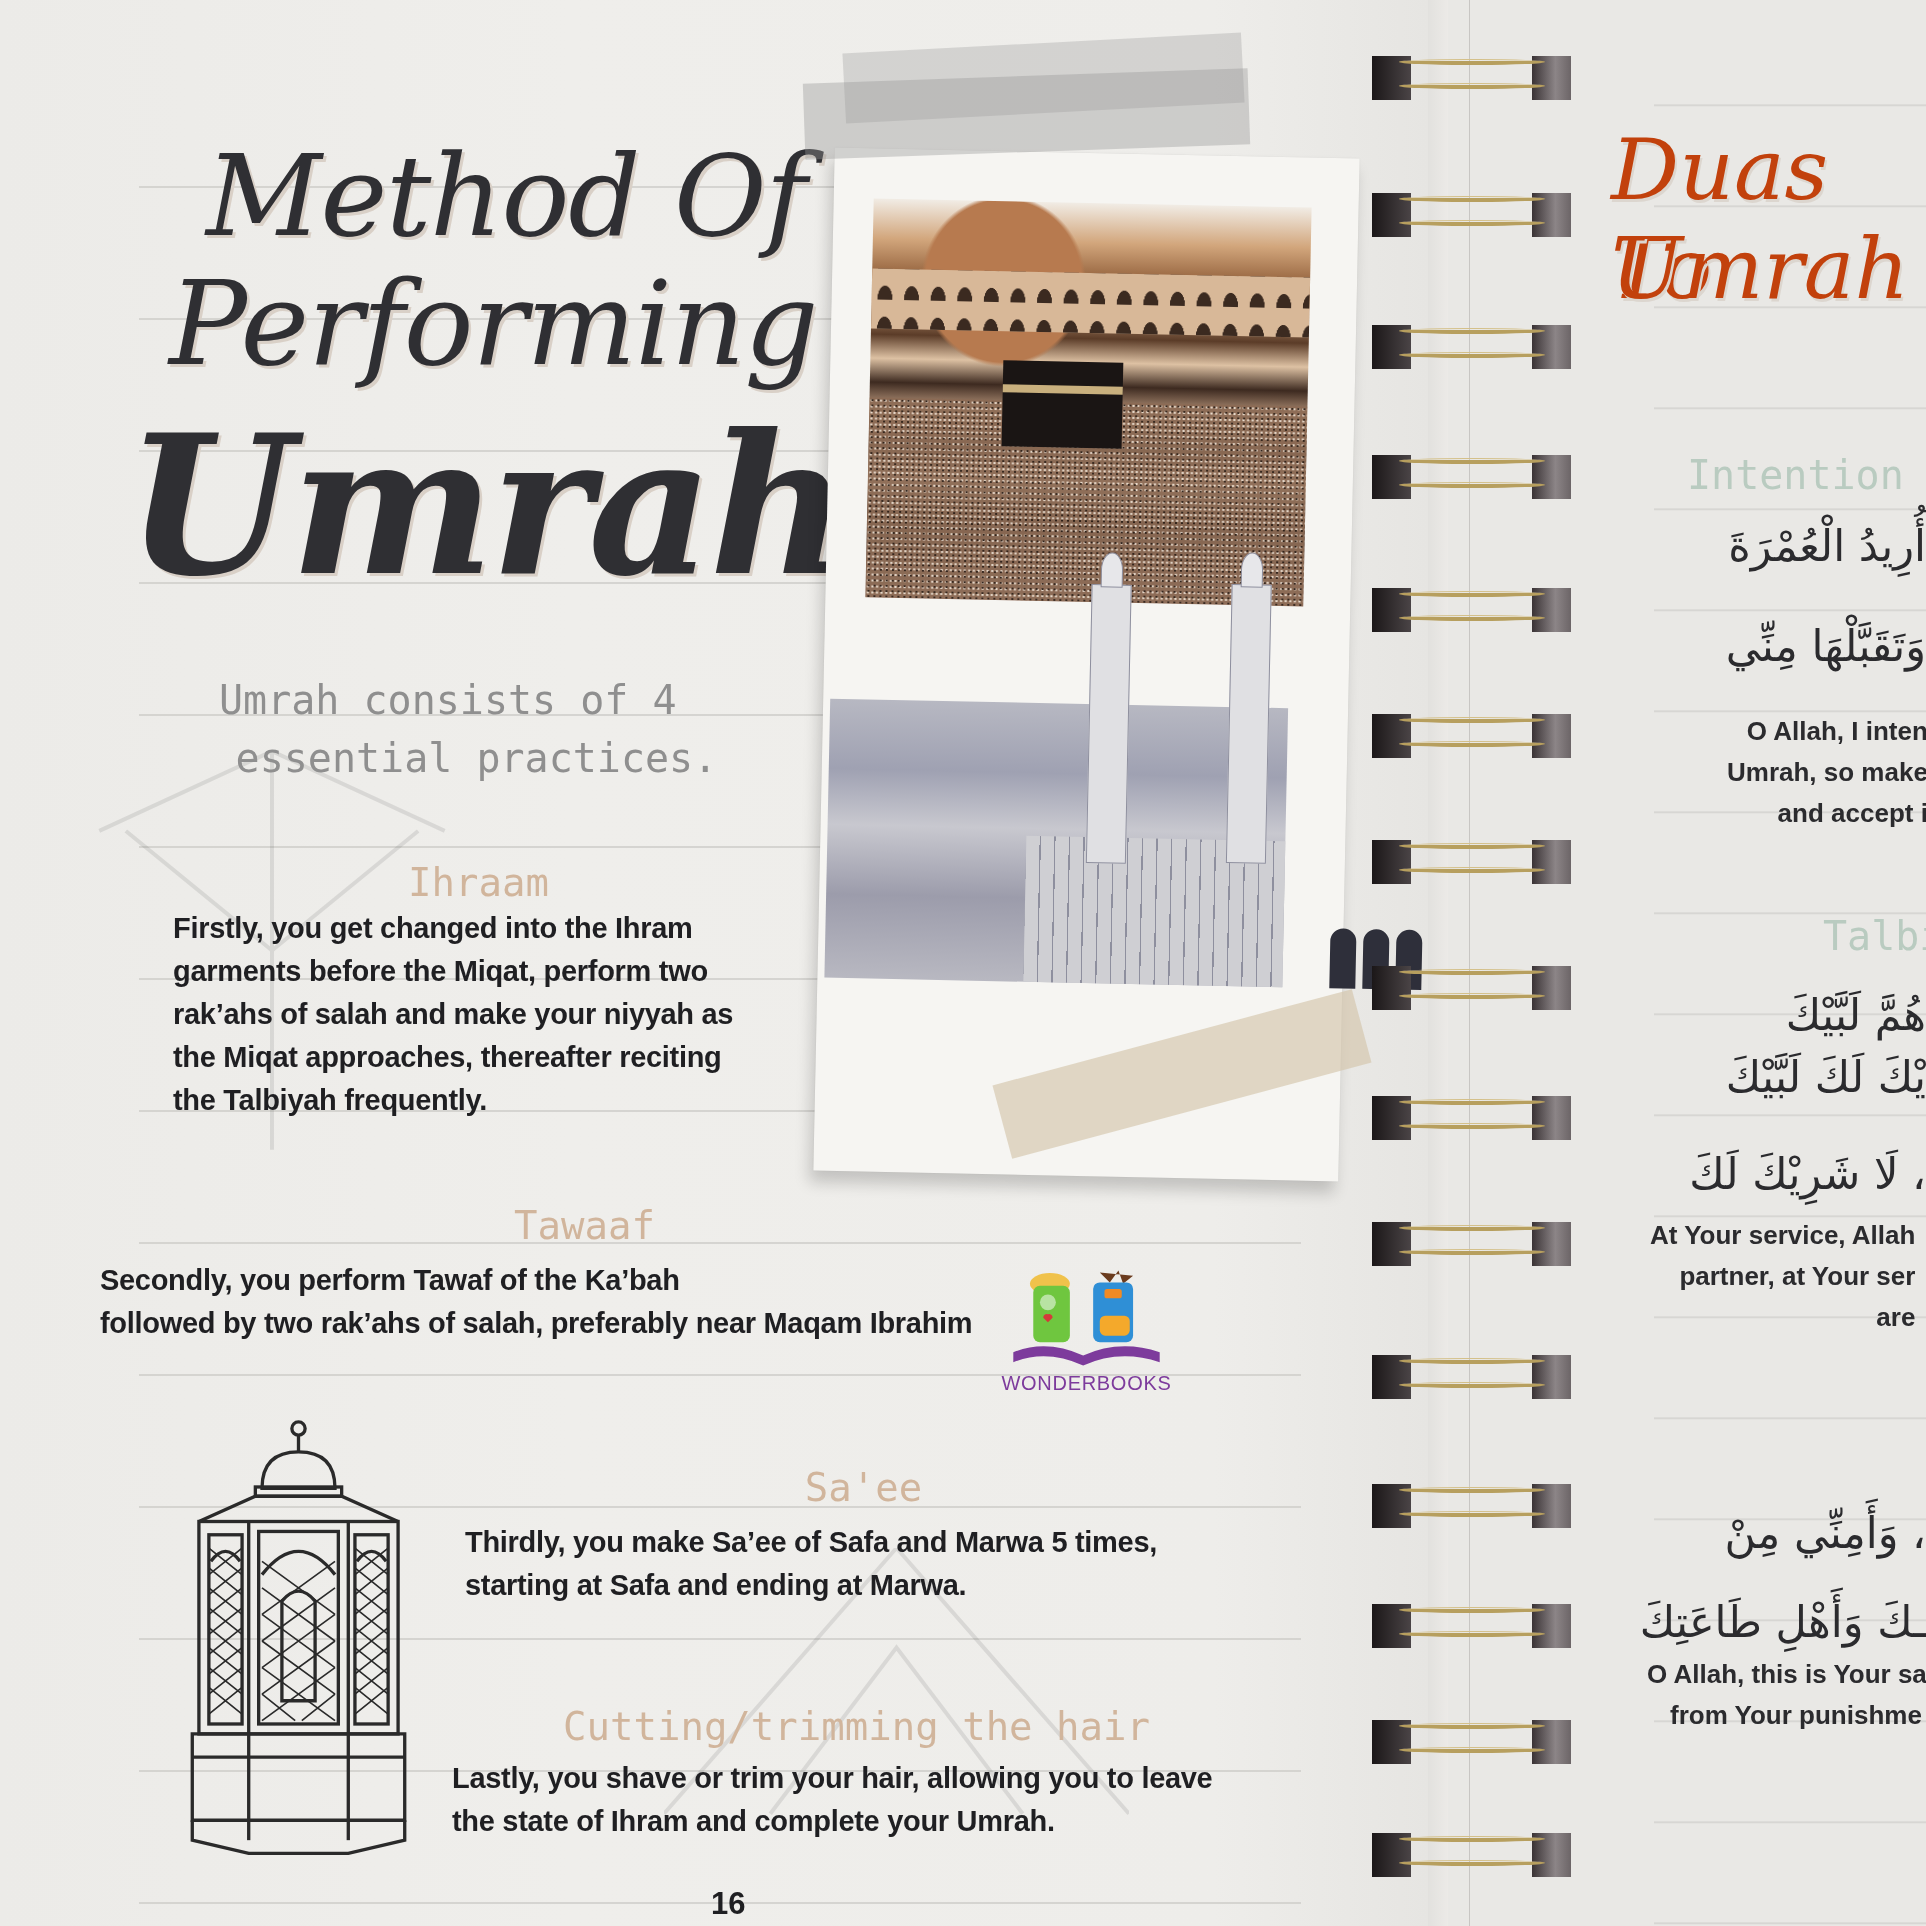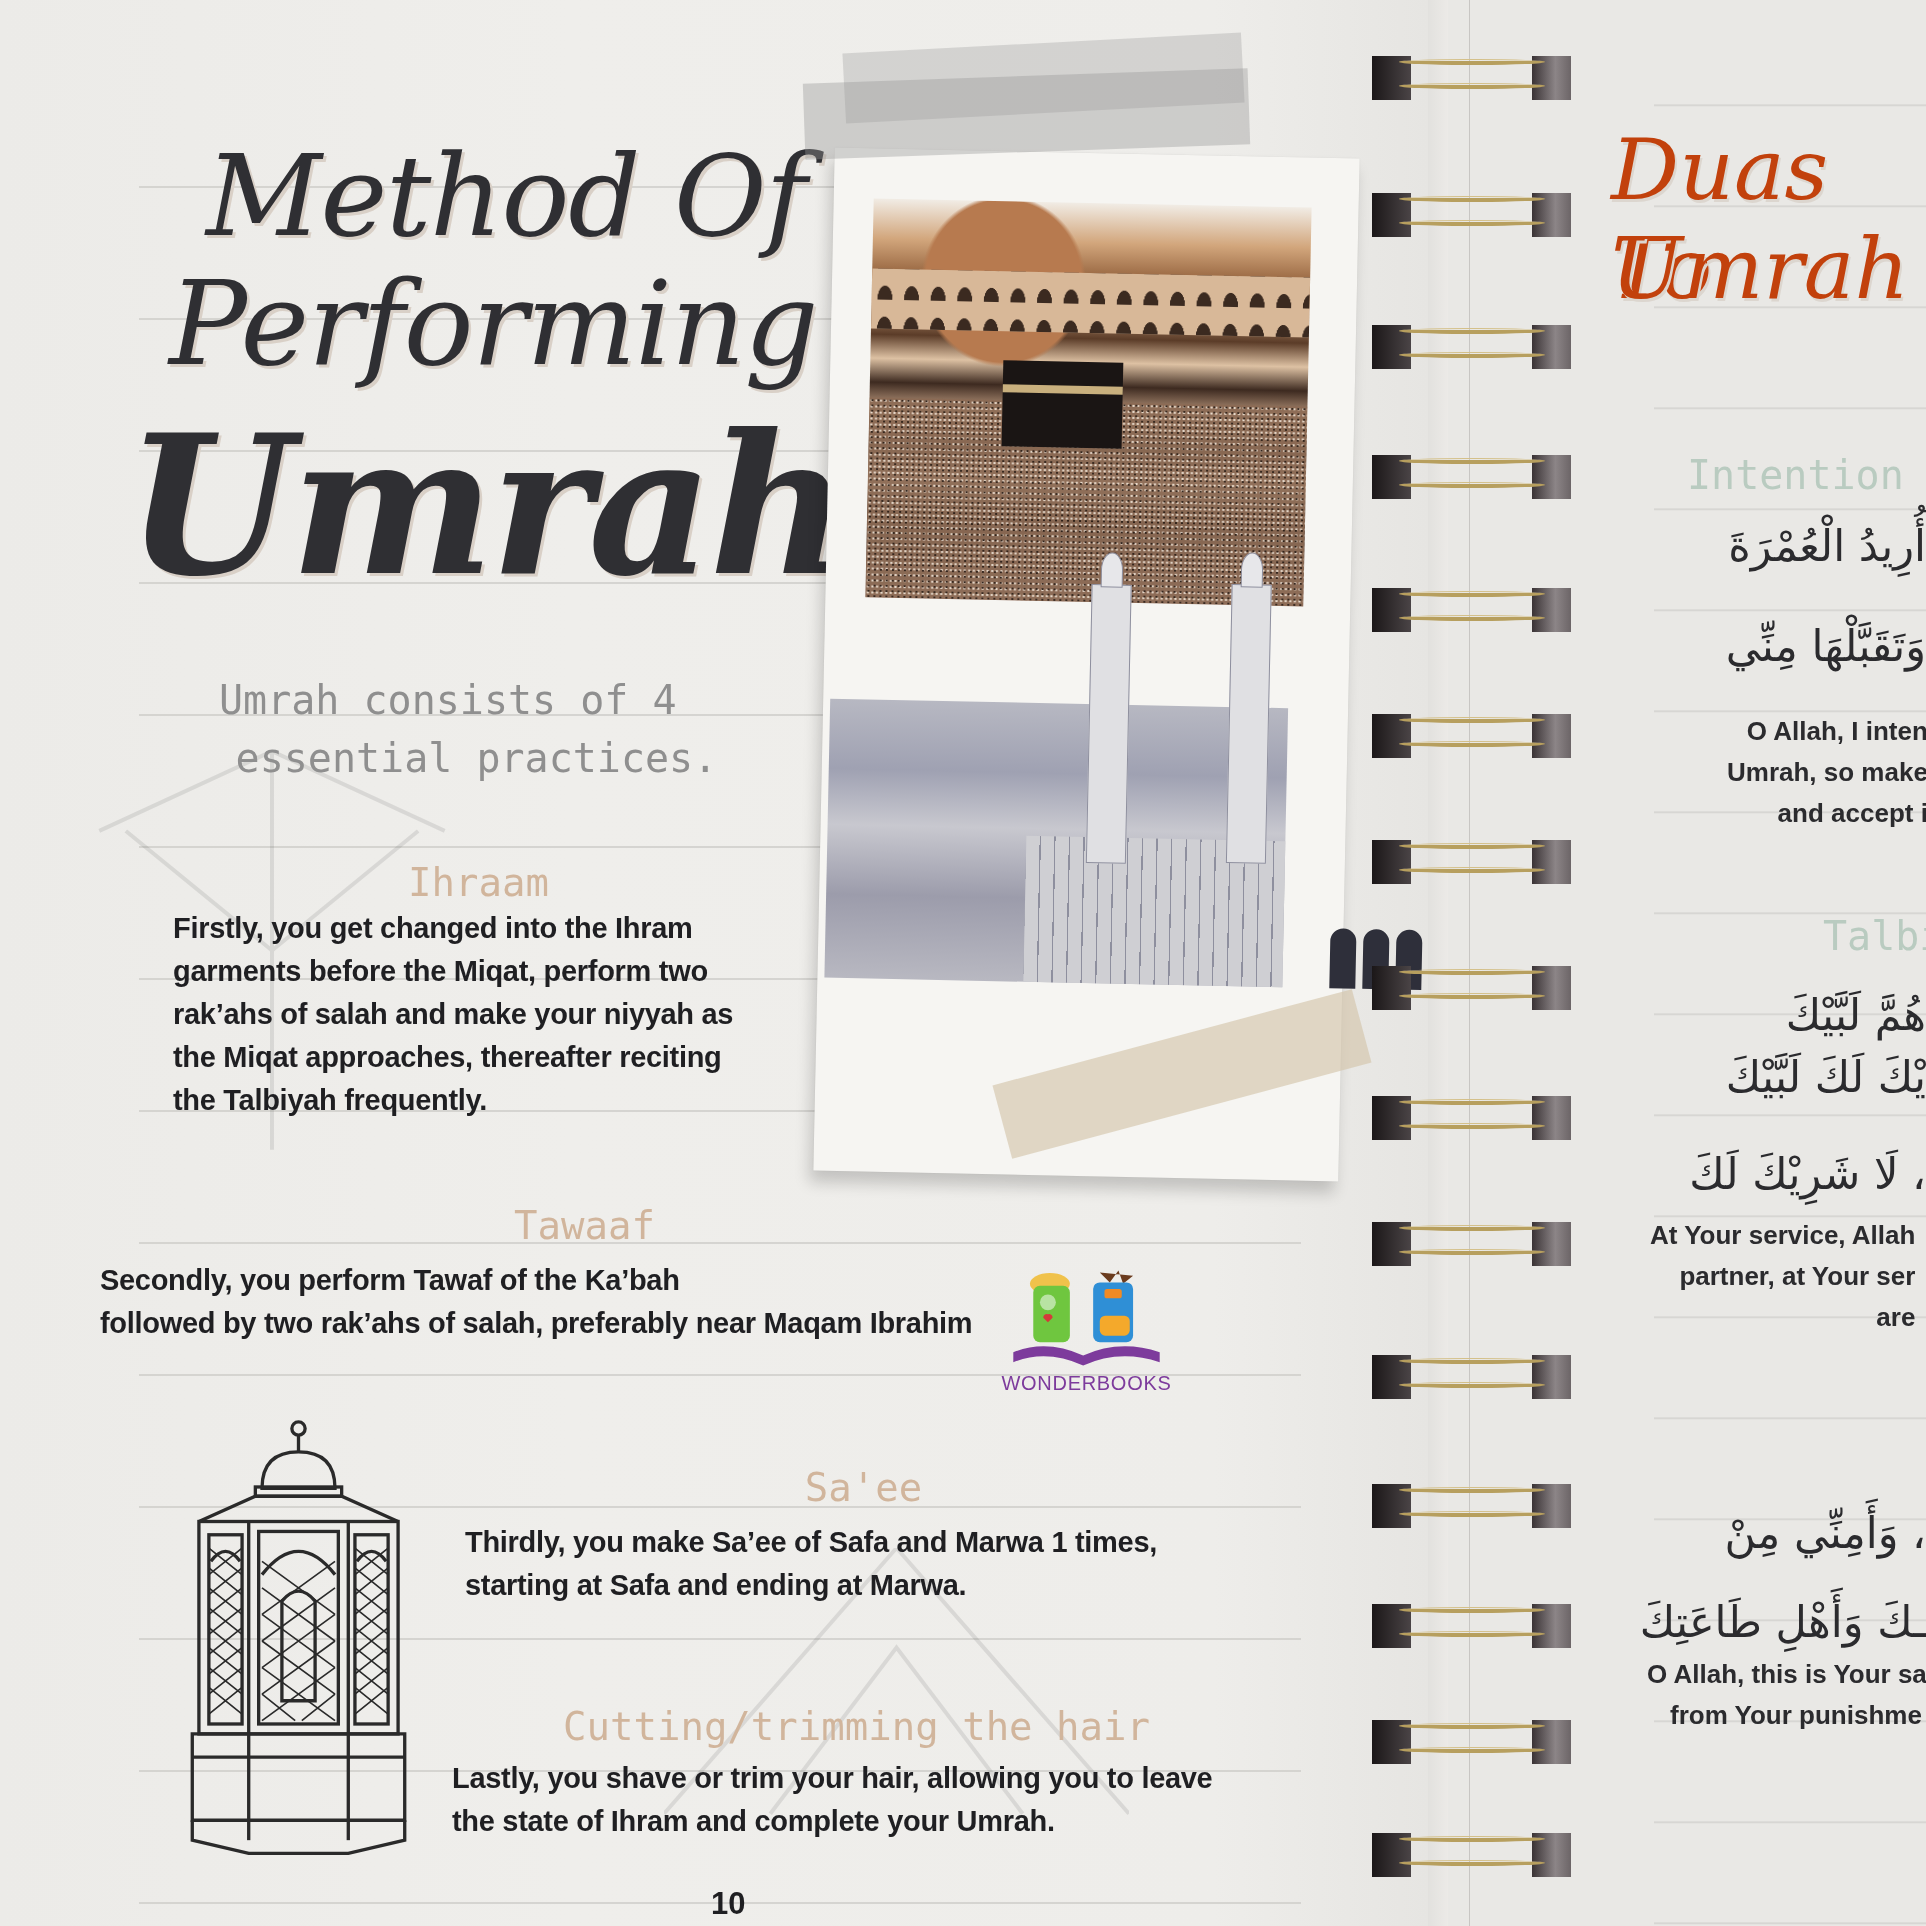--- a/index.html
+++ b/index.html
@@ -181,31 +181,31 @@
 </div>
 
 <div class="heading h-tawaaf">Tawaaf</div>
 <div class="body-text b-tawaaf">
   <div>Secondly, you perform Tawaf of the Ka’bah</div>
   <div>followed by two rak’ahs of salah, preferably near Maqam Ibrahim</div>
 </div>
 
 <div class="heading h-saee">Sa'ee</div>
 <div class="body-text b-saee">
-  <div>Thirdly, you make Sa’ee of Safa and Marwa 1 times,</div>
+  <div>Thirdly, you make Sa’ee of Safa and Marwa 5 times,</div>
   <div>starting at Safa and ending at Marwa.</div>
 </div>
 
 <div class="heading h-hair">Cutting/trimming the hair</div>
 <div class="body-text b-hair">
   <div>Lastly, you shave or trim your hair, allowing you to leave</div>
   <div>the state of Ihram and complete your Umrah.</div>
 </div>
 
-<div class="page-number">10</div>
+<div class="page-number">16</div>
 
 <div class="photo-card">
   <div class="photo photo-kaaba">
     <div class="arches"></div>
     <div class="crowd"></div>
     <div class="kaaba-cube"></div>
     <div class="kaaba-cloth"></div>
   </div>
   <div class="photo photo-mosque" style="overflow:visible">
     <div class="mosque-building">

